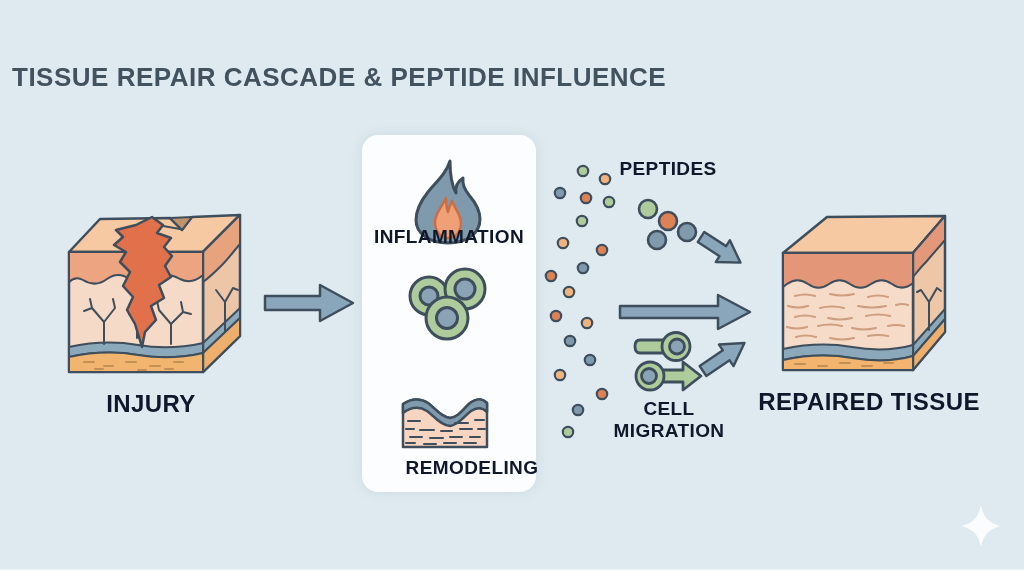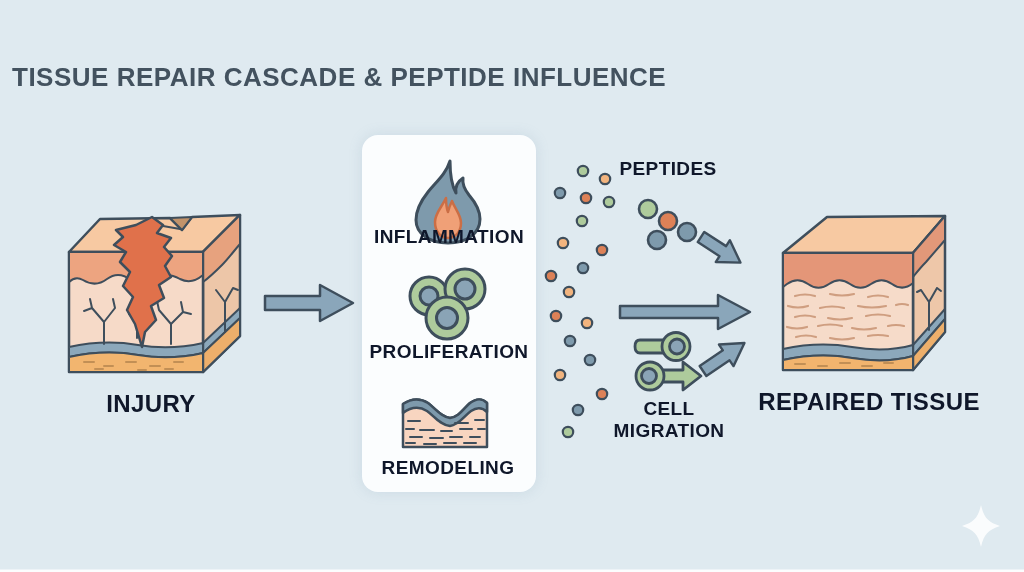--- a/index.html
+++ b/index.html
@@ -151,20 +151,19 @@
       <path d="M795,364 h10 M818,366 h9 M840,363 h10 M862,366 h10 M884,363 h9" fill="none" stroke="#c28f55" stroke-width="2"></path>
     </g>
 
     <path d="M981,505 C984,518 988,522 1000,526 C988,530 984,534 981,547 C978,534 974,530 962,526 C974,522 978,518 981,505 Z" fill="#ffffff" opacity="0.85"></path>
     <rect x="0" y="569.5" width="1024" height="2.5" fill="#ffffff" opacity="0.9"></rect>
   </svg>
 
   <div class="lbl f20" style="left:151px;top:390px;">INJURY</div>
 
   <div class="lbl f19" style="left:449px;top:226px;">INFLAMMATION</div>
-  <div class="lbl f19" style="left:449px;top:341px;">PROLIFERATION</div>
-  <div class="lbl f19" style="left:448px;top:457px;">REMODELING</div>
+  <div class="lbl f19" style="left:472px;top:457px;">REMODELING</div>
 
   <div class="lbl f19" style="left:668px;top:158px;">PEPTIDES</div>
   <div class="lbl f19 wrap" style="left:669px;top:398px;">CELL MIGRATION</div>
 
   <div class="lbl f20" style="left:869px;top:388px;">REPAIRED TISSUE</div>
 </div>
 
 </body></html>

